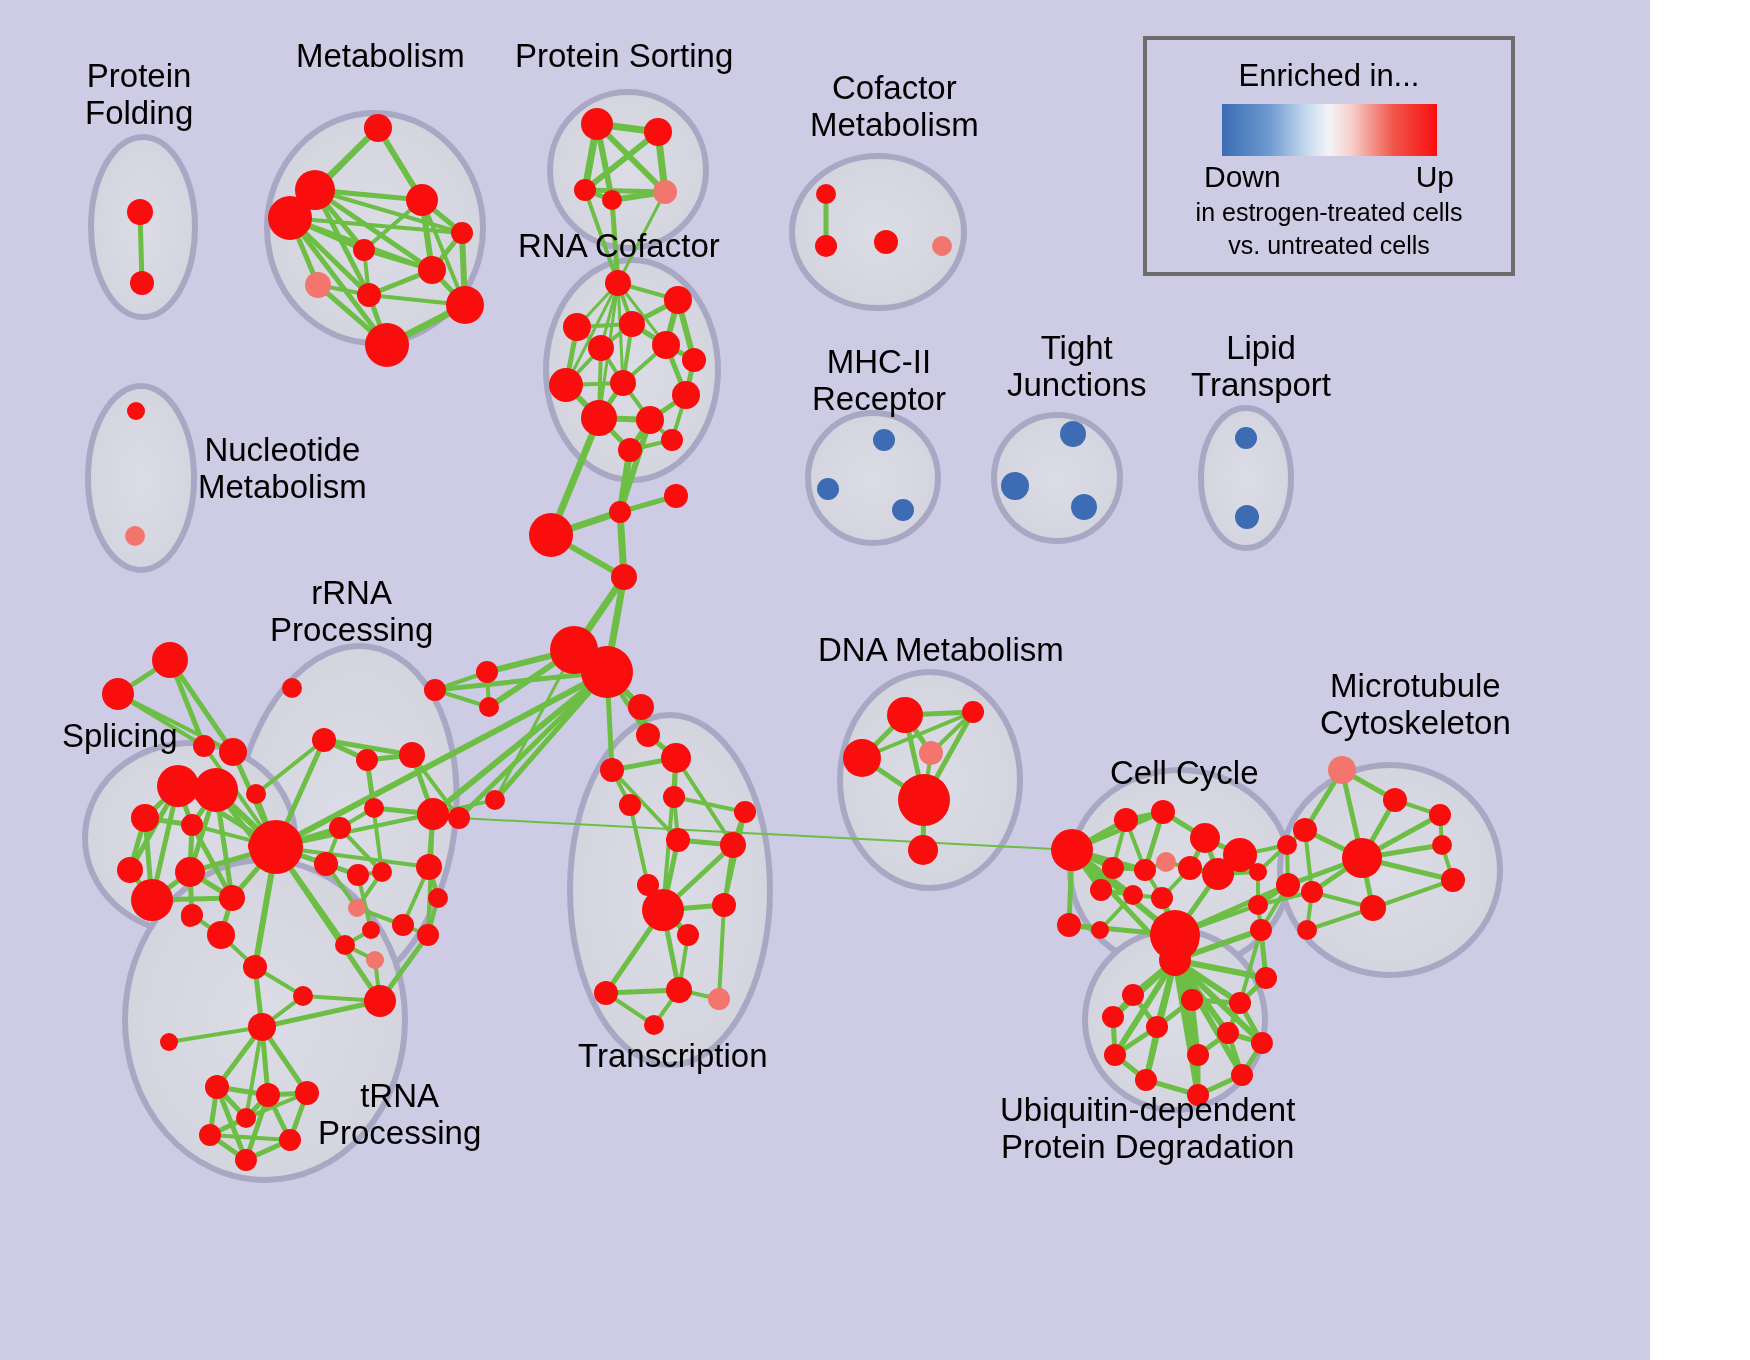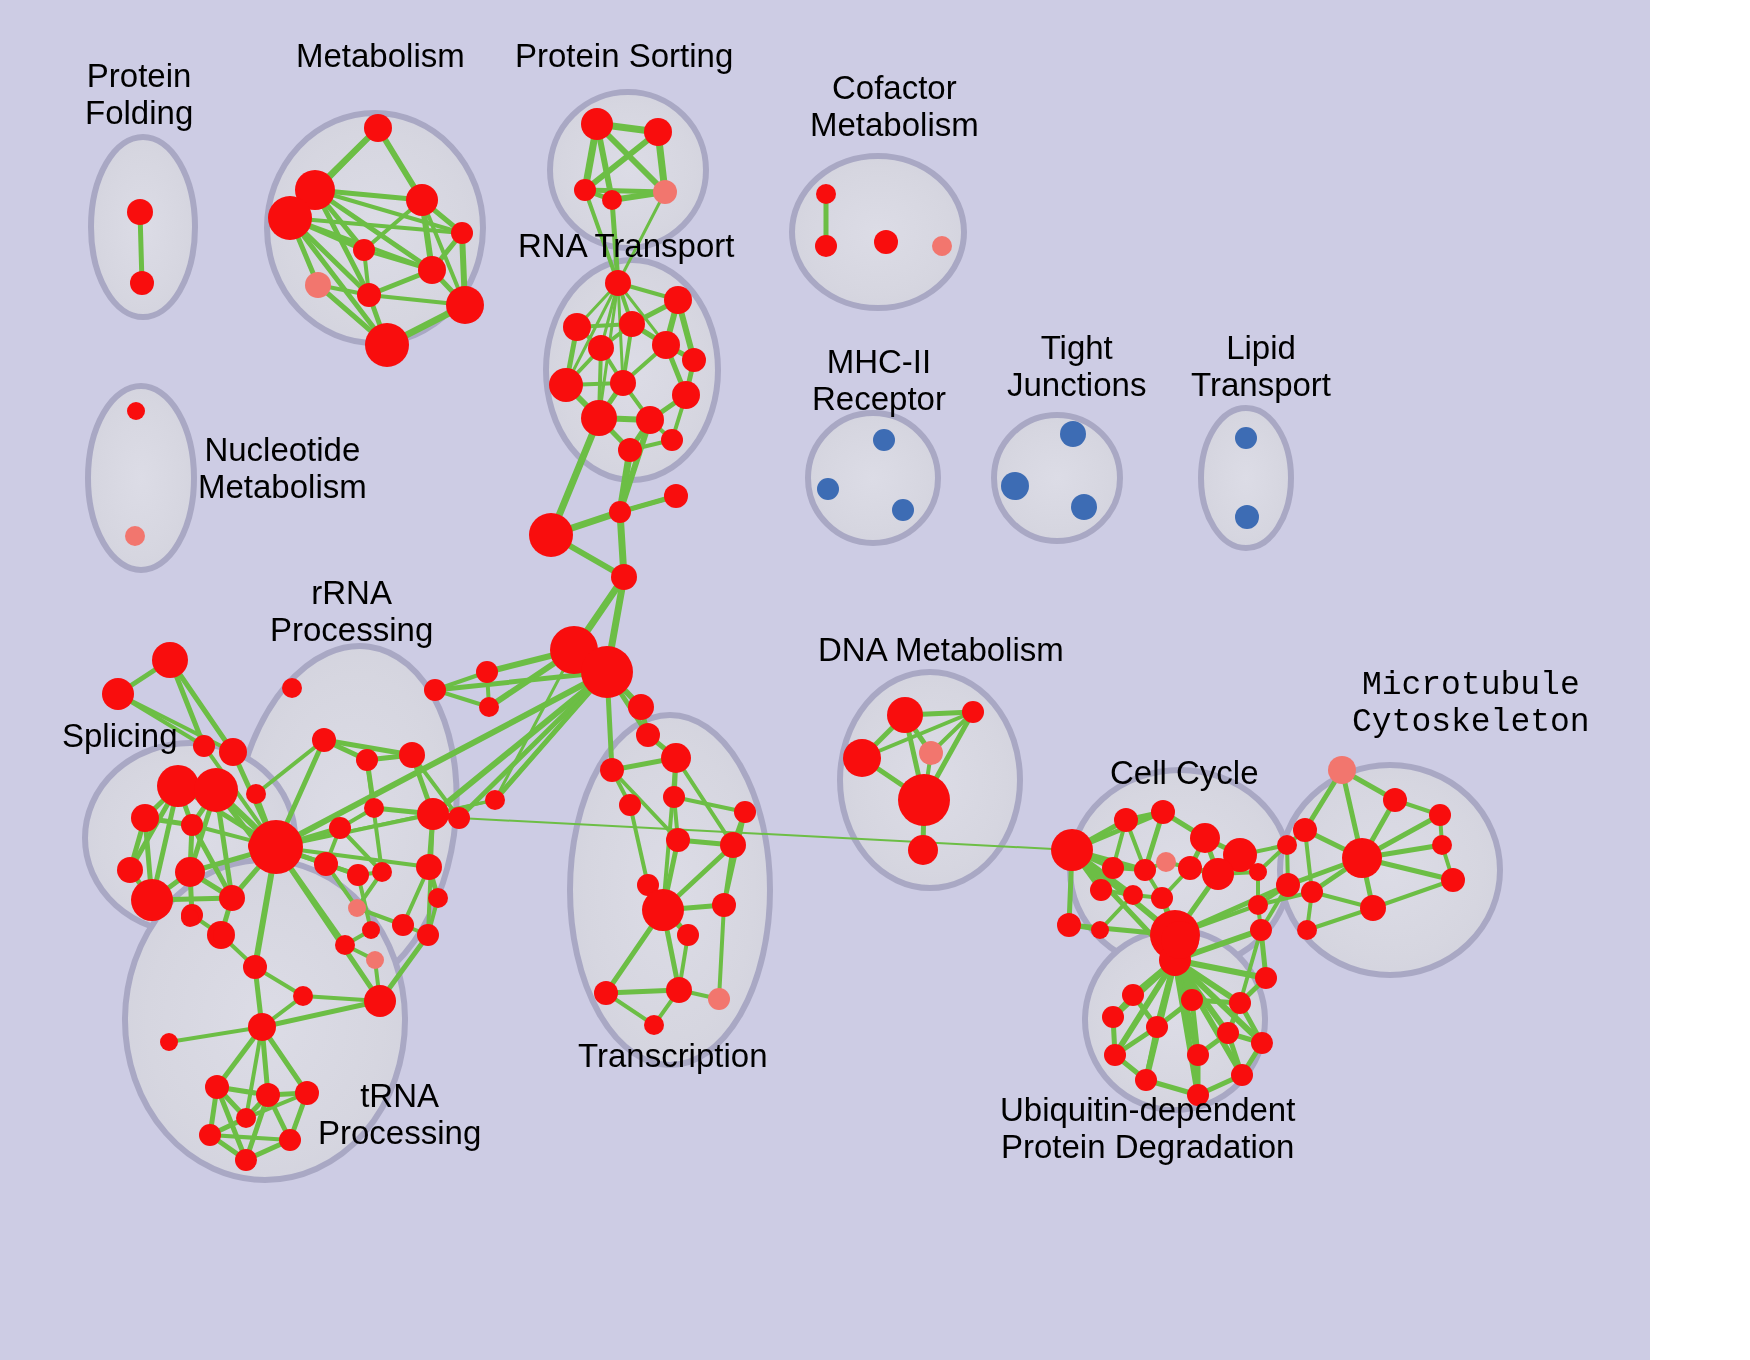--- a/index.html
+++ b/index.html
@@ -604,37 +604,47 @@
       </g>
   </svg>
 
   <div id="label-layer">
       <div class="cluster-label" style="left: 85px; top: 58px;">Protein
 Folding</div>
       <div class="cluster-label" style="left: 296px; top: 38px;">Metabolism</div>
       <div class="cluster-label" style="left: 515px; top: 38px;">Protein Sorting</div>
       <div class="cluster-label" style="left: 810px; top: 70px;">Cofactor
 Metabolism</div>
-      <div class="cluster-label" style="left: 518px; top: 228px;">RNA Transport</div>
+      <div class="cluster-label" style="left: 518px; top: 228px;">RNA Cofactor</div>
       <div class="cluster-label" style="left: 198px; top: 432px;">Nucleotide
 Metabolism</div>
       <div class="cluster-label" style="left: 812px; top: 330px; margin-top: 14px;">MHC-II
 Receptor</div>
       <div class="cluster-label" style="left: 1007px; top: 330px;">Tight
 Junctions</div>
       <div class="cluster-label" style="left: 1191px; top: 330px;">Lipid
 Transport</div>
       <div class="cluster-label" style="left: 270px; top: 575px;">rRNA
 Processing</div>
       <div class="cluster-label" style="left: 62px; top: 718px;">Splicing</div>
       <div class="cluster-label" style="left: 318px; top: 1078px;">tRNA
 Processing</div>
       <div class="cluster-label" style="left: 578px; top: 1038px;">Transcription</div>
       <div class="cluster-label" style="left: 818px; top: 632px;">DNA Metabolism</div>
       <div class="cluster-label" style="left: 1110px; top: 755px;">Cell Cycle</div>
-      <div class="cluster-label" style="left: 1352px; top: 668px; font-family: Liberation Mono, monospace;">Microtubule
+      <div class="cluster-label" style="left: 1320px; top: 668px;">Microtubule
 Cytoskeleton</div>
       <div class="cluster-label" style="left: 1000px; top: 1092px;">Ubiquitin-dependent
 Protein Degradation</div>
     </div>
 
+  <div id="legend">
+    <div class="lg-title">Enriched in...</div>
+    <div class="lg-bar"></div>
+    <div class="lg-ends">
+      <span>Down</span>
+      <span>Up</span>
+    </div>
+    <div class="lg-sub">in estrogen-treated cells</div>
+    <div class="lg-sub">vs. untreated cells</div>
+  </div>
 
 </div>
 
 </body></html>

